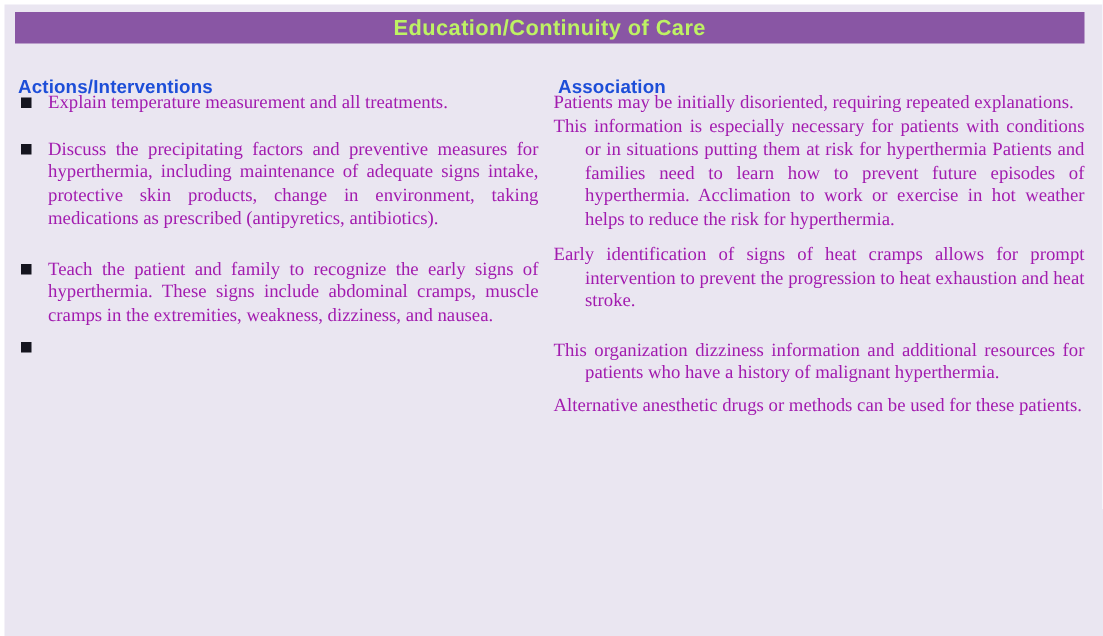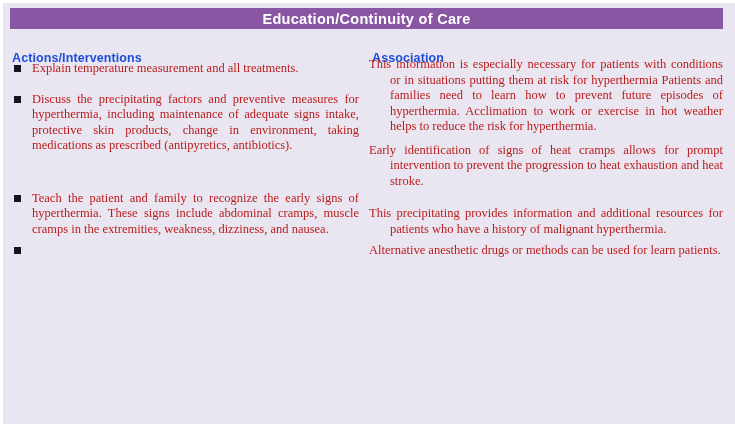--- a/index.html
+++ b/index.html
@@ -23,40 +23,40 @@
     width: 713px; height: 21px;
     background: #8956a4;
     display: flex;
     align-items: center;
     justify-content: center;
   }
   .title-bar span {
     font-family: "Liberation Sans", sans-serif;
     font-weight: bold;
     font-size: 14.5px;
-    color: #ffffff;
+    color: #bef264;
     letter-spacing: 0.3px;
   }
   .col-head {
     position: absolute;
     top: 48px;
     font-family: "Liberation Sans", sans-serif;
     font-weight: bold;
     font-size: 12.5px;
     color: #1d4ed8;
     letter-spacing: 0.1px;
   }
   .col-head.left  { left: 9px; }
   .col-head.right { left: 369px; }
   .col {
     position: absolute;
     top: 54px;
     font-size: 12.5px;
     line-height: 15.5px;
-    color: #b91c1c;
+    color: #a21caf;
     text-align: justify;
     font-family: Liberation Serif, serif;
   }
   .col.actions    { left: 9px;  width: 347px; }
   .col.rationales { left: 366px; width: 354px; }
   .action-item {
     position: relative;
     padding-left: 20px;
   }
   .bullet {
@@ -66,21 +66,21 @@
     background: #15151f;
   }
   .rat {
     margin: 0;
     padding-left: 21px;
     text-indent: -21px;
   }
   
   .mt-a1 { margin-top: 4px; }
   .mt-a2 { margin-top: 15px; }
-  .mt-a3 { margin-top: 37px; }
+  .mt-a3 { margin-top: 18px; }
   .mt-a4 { margin-top: 6px; }
   .mt-a5 { margin-top: 20px; }
   .mt-r1 { margin-top: 4px; }
   .mt-r2 { margin-top: 0px; }
   .mt-r3 { margin-top: 8px; }
   .mt-r4 { margin-top: 17px; }
   .mt-r5 { margin-top: 6px; }
 </style>
 </head>
 <body>
@@ -107,20 +107,21 @@
       <div class="action-item mt-a3">
         <span class="bullet"></span>
         <span>Teach the patient and family to recognize the early signs of hyperthermia. These signs include abdominal cramps, muscle cramps in the extremities, weakness, dizziness, and nausea.</span>
       </div>
       <div class="action-item mt-a4">
         <span class="bullet"></span>
       </div>
     </div>
 
     <div class="col rationales">
+      <p class="rat mt-r1">Patients may be initially disoriented, requiring repeated explanations.</p>
       <p class="rat mt-r2">This information is especially necessary for patients with conditions or in situations putting them at risk for hyperthermia Patients and families need to learn how to prevent future episodes of hyperthermia. Acclimation to work or exercise in hot weather helps to reduce the risk for hyperthermia.</p>
       <p class="rat mt-r3">Early identification of signs of heat cramps allows for prompt intervention to prevent the progression to heat exhaustion and heat stroke.</p>
-      <p class="rat mt-r4">This precipitating provides information and additional resources for patients who have a history of malignant hyperthermia.</p>
-      <p class="rat mt-r5">Alternative anesthetic drugs or methods can be used for learn patients.</p>
+      <p class="rat mt-r4">This organization dizziness information and additional resources for patients who have a history of malignant hyperthermia.</p>
+      <p class="rat mt-r5">Alternative anesthetic drugs or methods can be used for these patients.</p>
     </div>
 
   </div>
 </div>
 
 </body></html>

